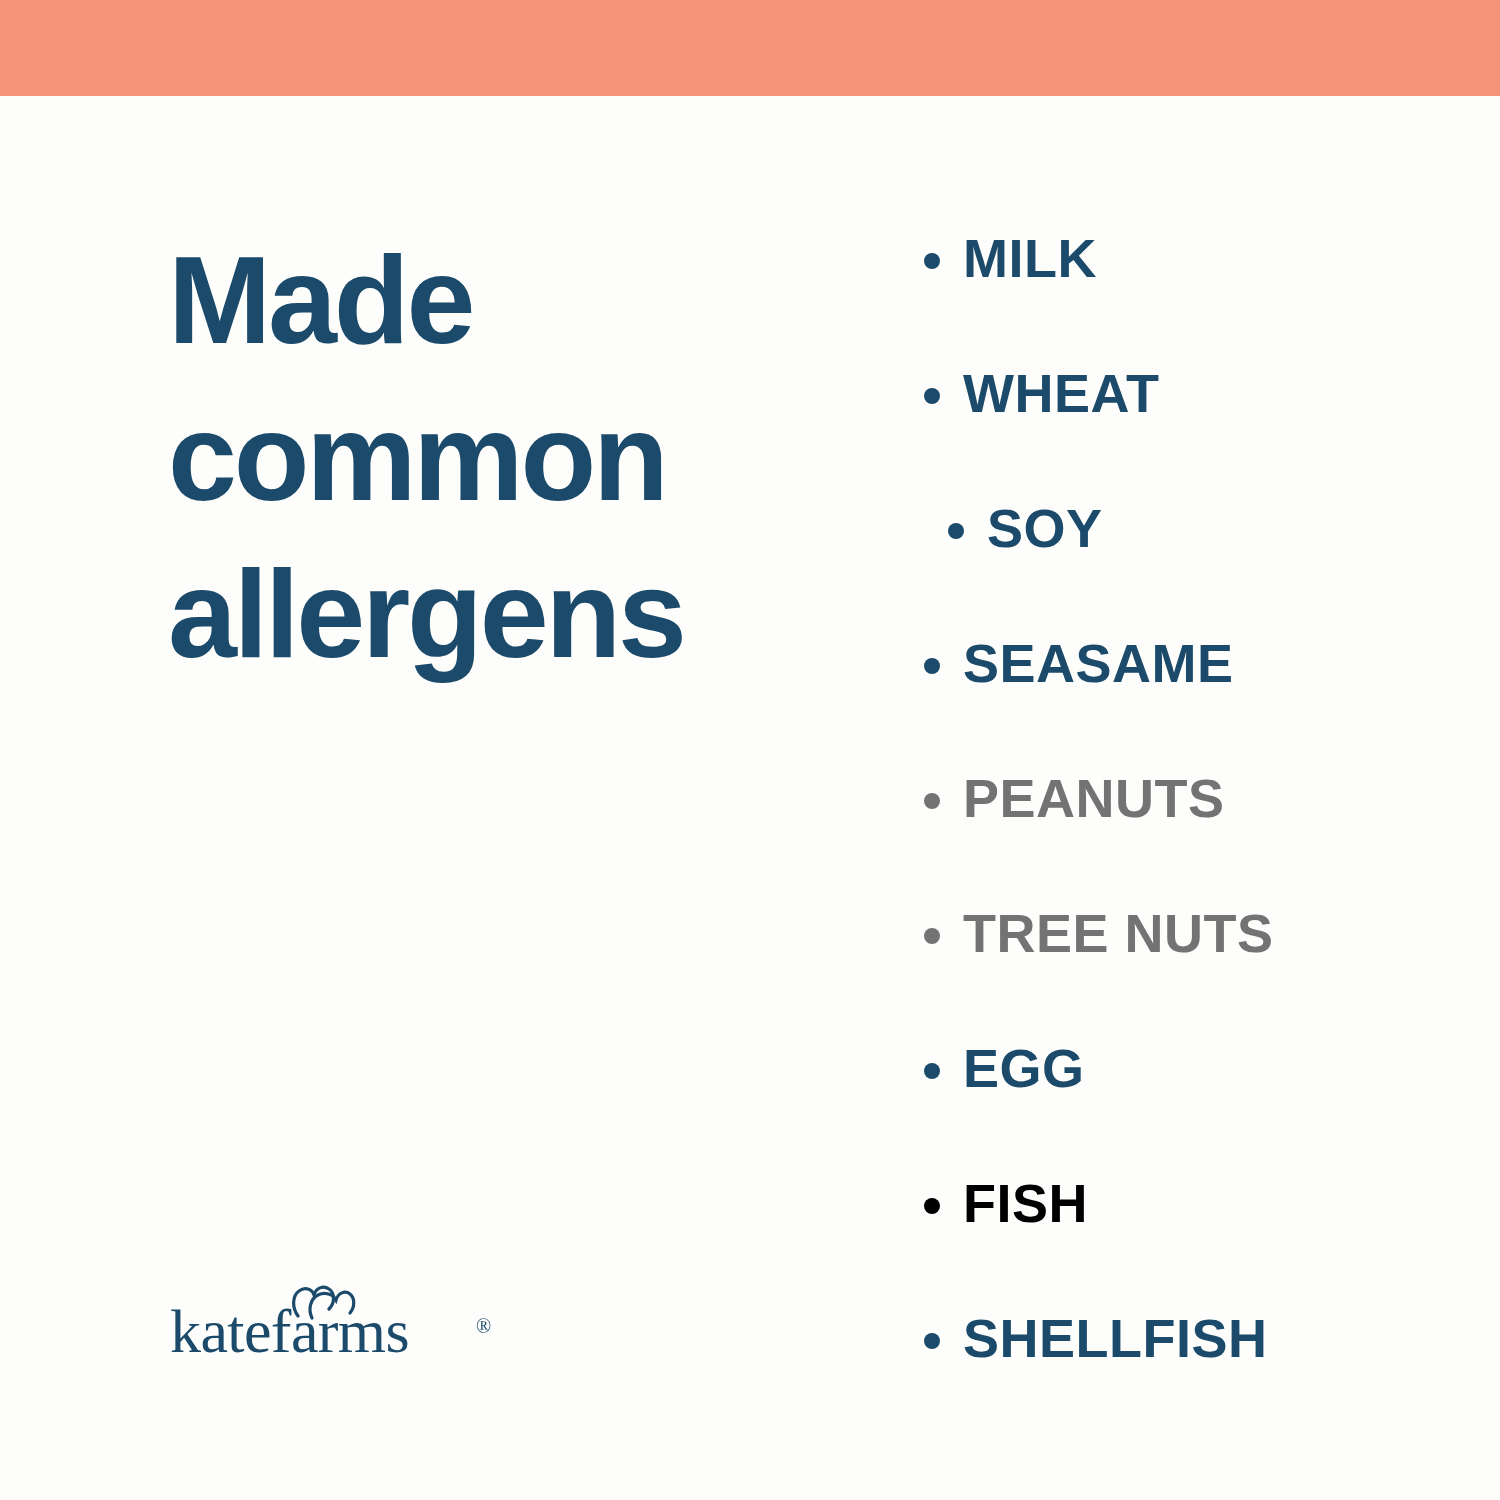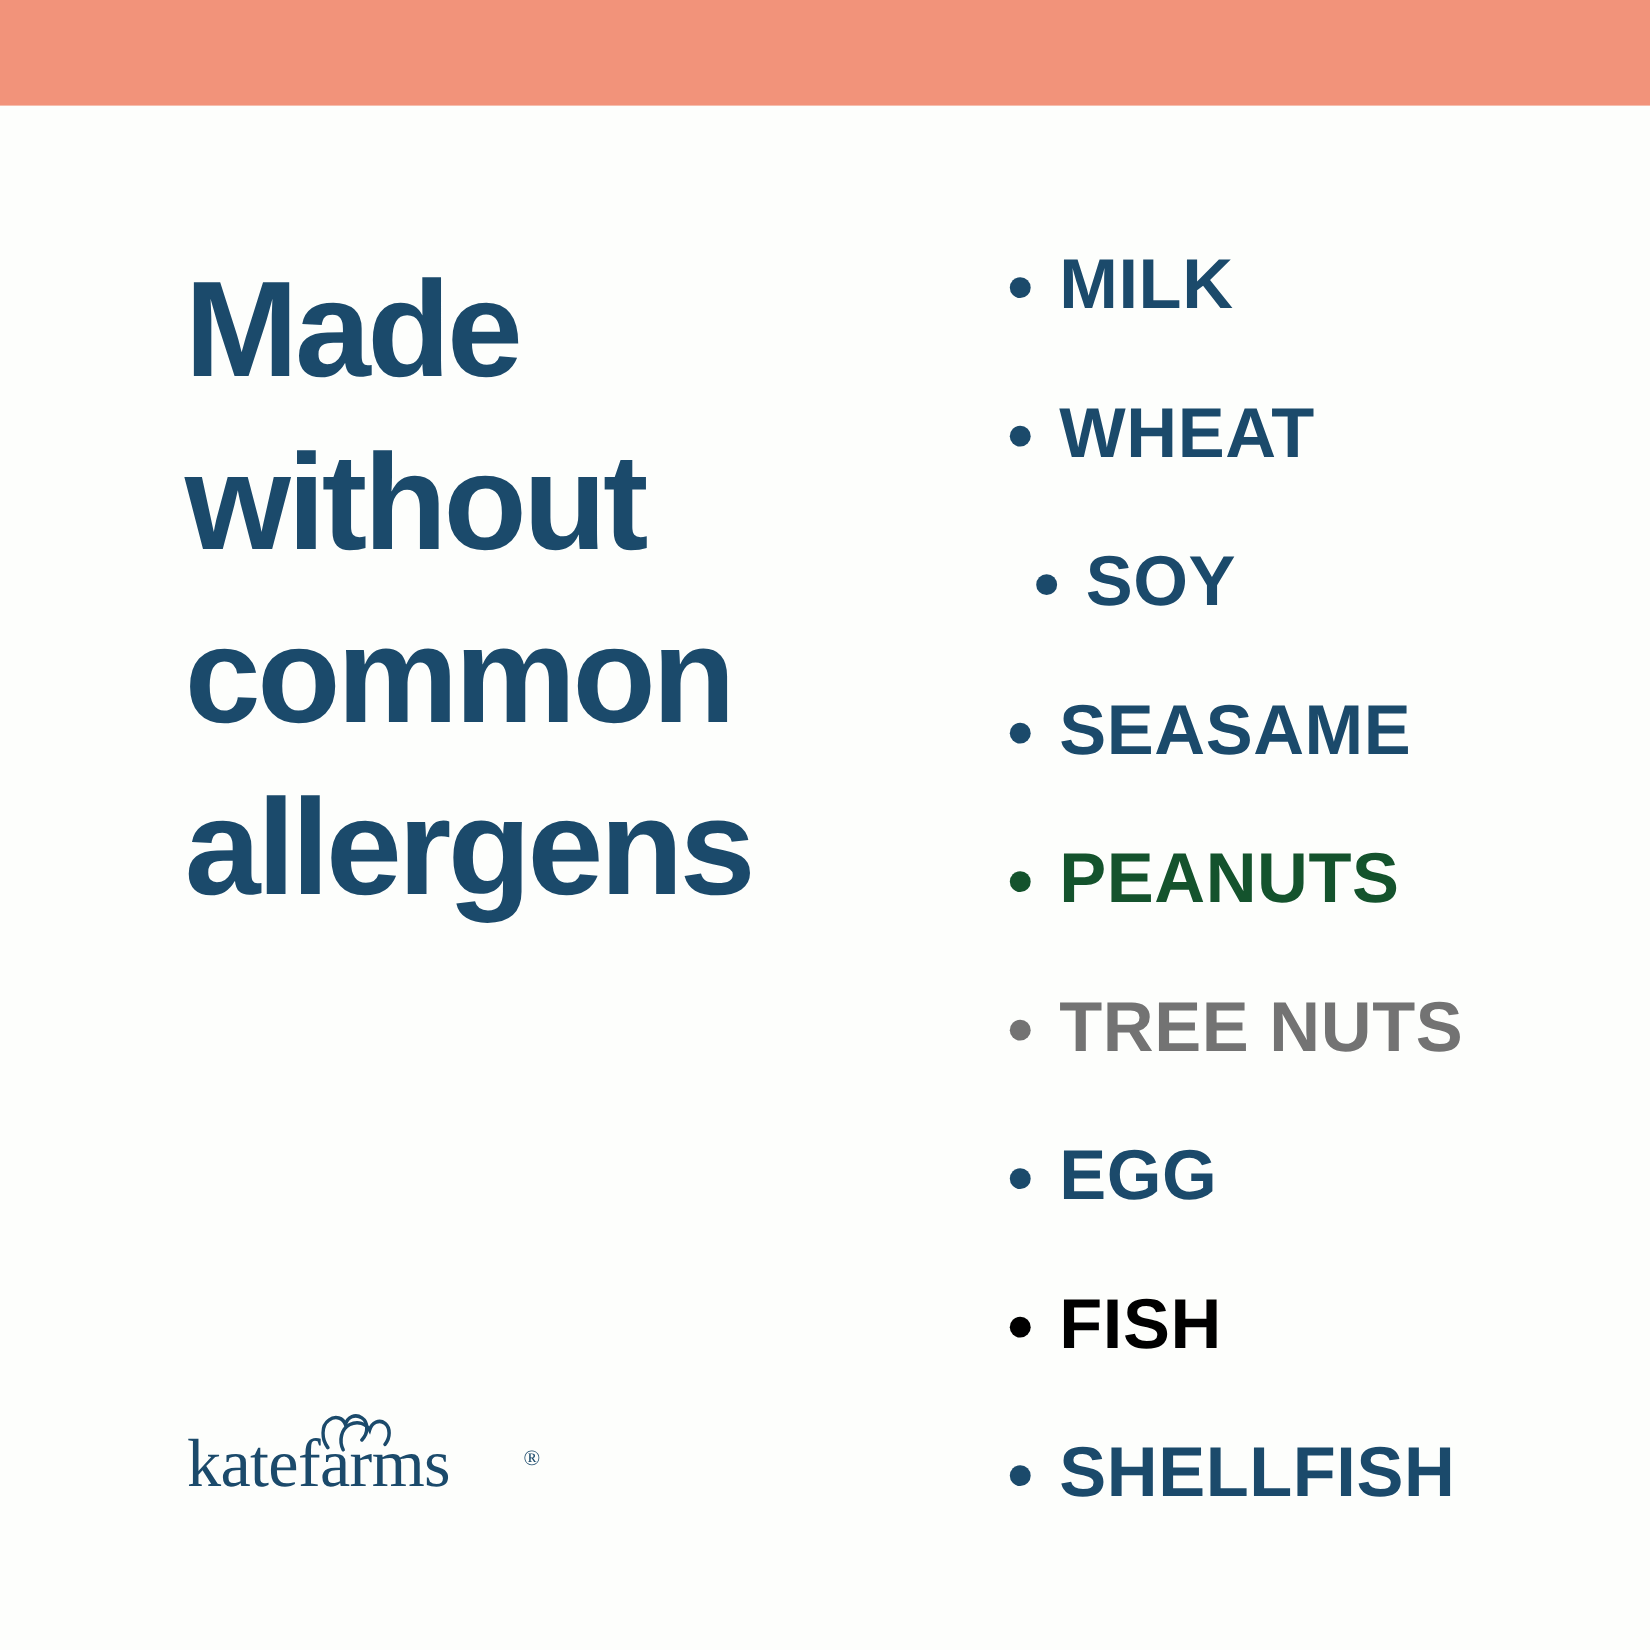--- a/index.html
+++ b/index.html
@@ -52,21 +52,21 @@
   #allergen-list {
     position:absolute;
     left:963px;
     top:225px;
     width:480px;
   }
   .allergen-item {
     color:#1B4A6B;
     font-family:"Liberation Sans", sans-serif;
     font-weight:bold;
-    font-size:64px;
+    font-size:54px;
     line-height:67px;
     letter-spacing:0.5px;
     height:135px;
     white-space:nowrap;
   }
 
   
   #logo {
     position:absolute;
     left:170px;
@@ -113,31 +113,30 @@
 </style>
 </head>
 <body>
 
 <div id="page" style="background: rgb(253, 254, 252); border-radius: 10px;">
 
   <div id="top-band" style="background: rgb(242, 147, 122);"></div>
 
   <h1 id="headline" style="color: rgb(27, 74, 107);">
     <span class="hl-line">Made</span>
-    <span class="hl-line">without</span>
     <span class="hl-line">common</span>
     <span class="hl-line">allergens</span>
   </h1>
 
   <ul id="allergen-list">
     <li class="allergen-item" style="color: rgb(27, 74, 107);">MILK</li>
     <li class="allergen-item" style="color: rgb(27, 74, 107);">WHEAT</li>
     <li class="allergen-item" style="color: rgb(27, 74, 107); margin-left: 24px;">SOY</li>
     <li class="allergen-item" style="color: rgb(27, 74, 107);">SEASAME</li>
-    <li class="allergen-item" style="color: #14532d;">PEANUTS</li>
+    <li class="allergen-item" style="color: #737373;">PEANUTS</li>
     <li class="allergen-item" style="color: #737373;">TREE NUTS</li>
     <li class="allergen-item" style="color: rgb(27, 74, 107);">EGG</li>
     <li class="allergen-item" style="color: #000000;">FISH</li>
     <li class="allergen-item" style="color: rgb(27, 74, 107);">SHELLFISH</li>
   </ul>
 
   <div id="logo">
     <div id="logo-mark">
       <span id="logo-wordmark" style="color: rgb(27, 74, 107);">katefarms</span>
       <svg id="logo-heart" viewBox="0 0 66 40" xmlns="http://www.w3.org/2000/svg">

